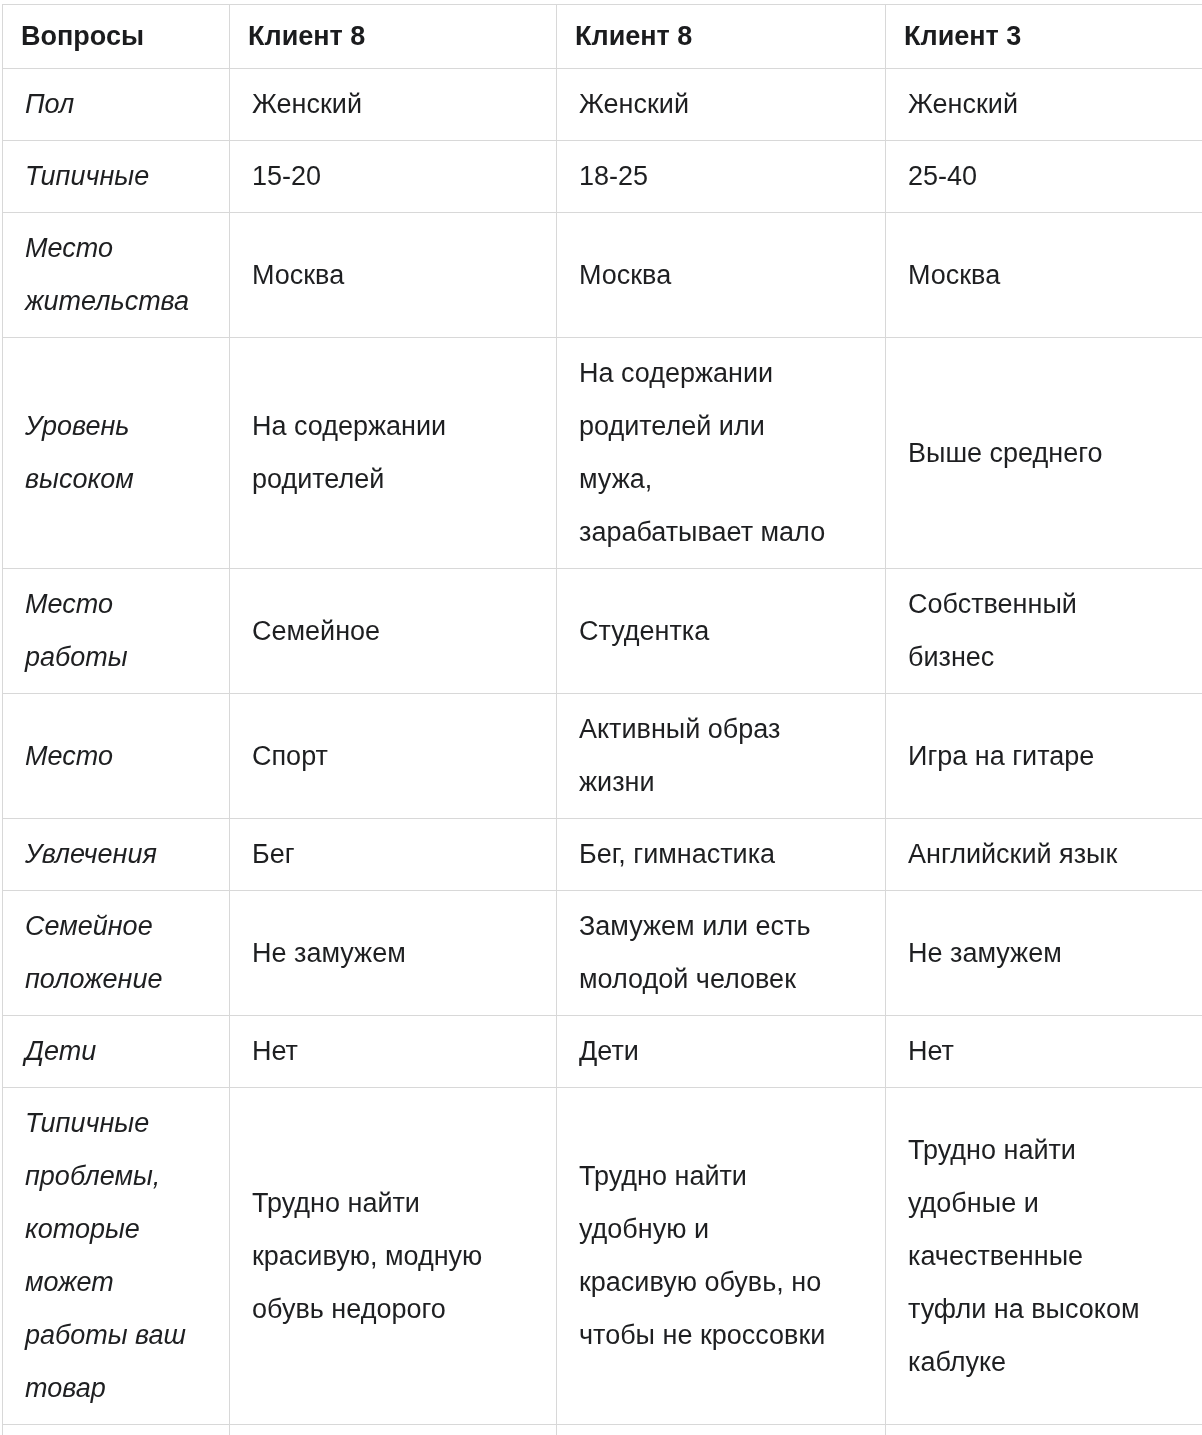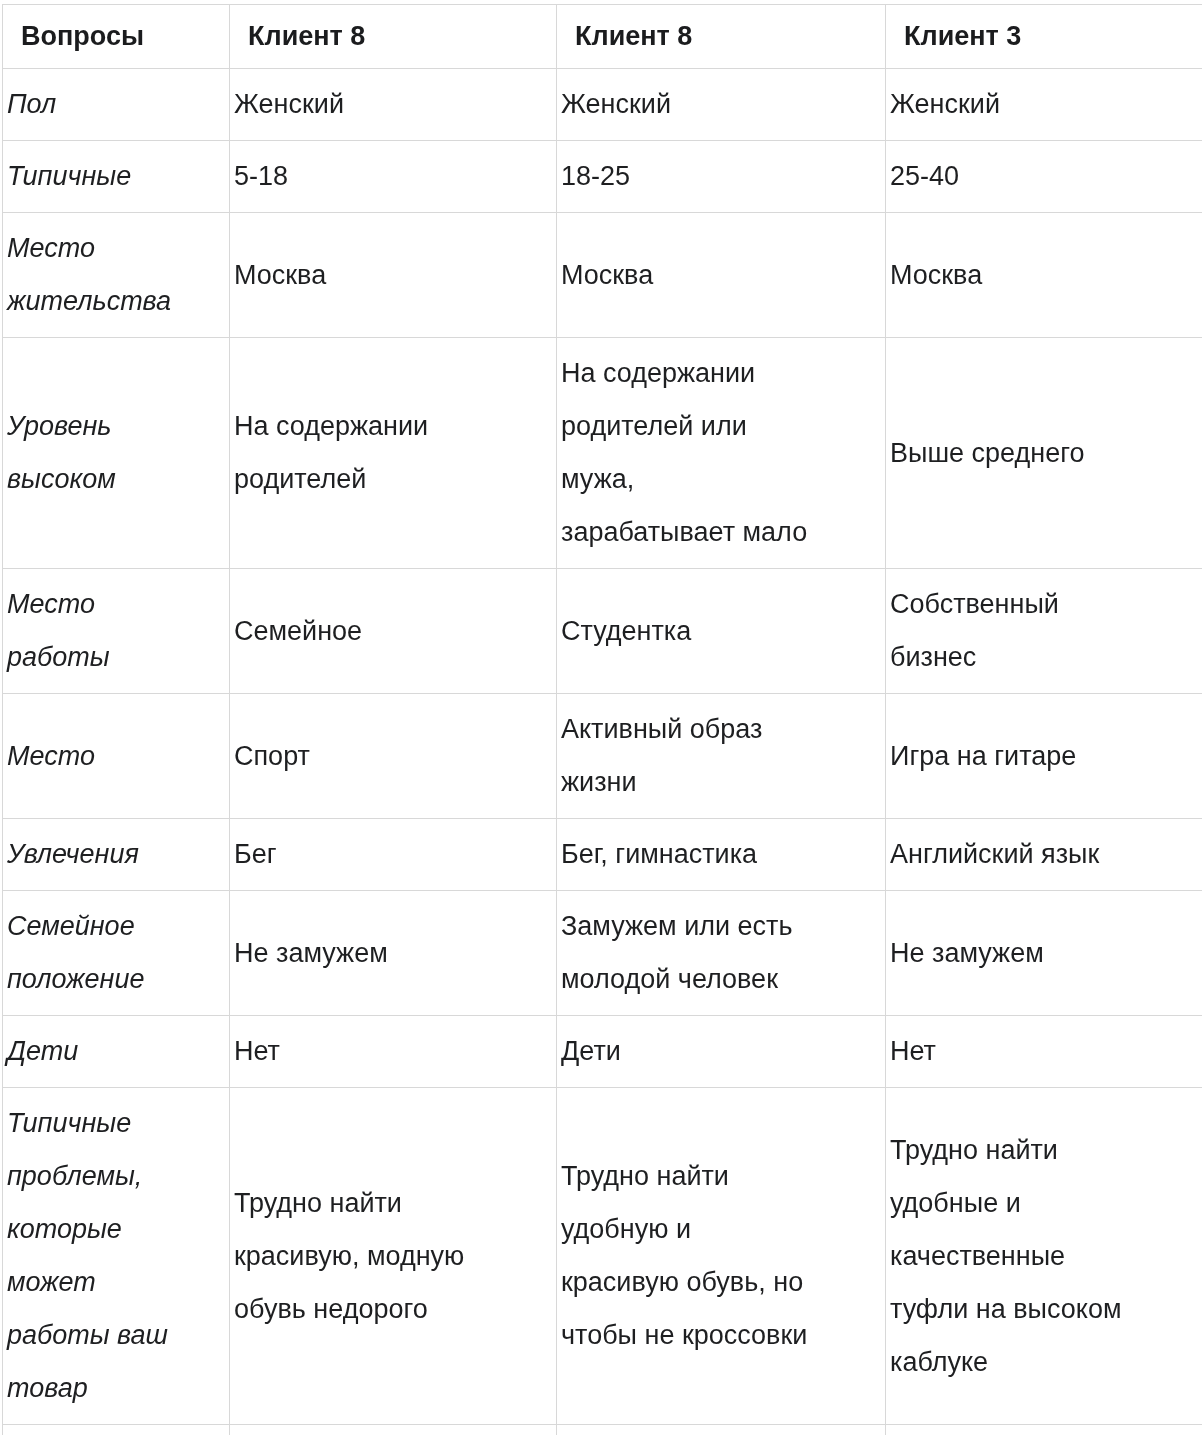--- a/index.html
+++ b/index.html
@@ -37,21 +37,21 @@
     white-space: pre-line;
     overflow: hidden;
   }
   table.persona th {
     padding: 5px 18px;
     font-weight: 700;
     font-size: 27px;
     color: #1b1c1e;
   }
   table.persona td {
-    padding: 9px 4px;
+    padding: 9px 22px;
   }
   table.persona td.q {
     font-style: italic;
   }
   table.persona tr.partial td {
     height: 60px;
   }
 </style>
 </head>
 <body>
@@ -74,21 +74,21 @@
     </thead>
     <tbody>
       <tr>
         <td class="q">Пол</td>
         <td>Женский</td>
         <td>Женский</td>
         <td>Женский</td>
       </tr>
       <tr>
         <td class="q">Типичные</td>
-        <td>5-18</td>
+        <td>15-20</td>
         <td>18-25</td>
         <td>25-40</td>
       </tr>
       <tr>
         <td class="q">Место
 жительства</td>
         <td>Москва</td>
         <td>Москва</td>
         <td>Москва</td>
       </tr>

